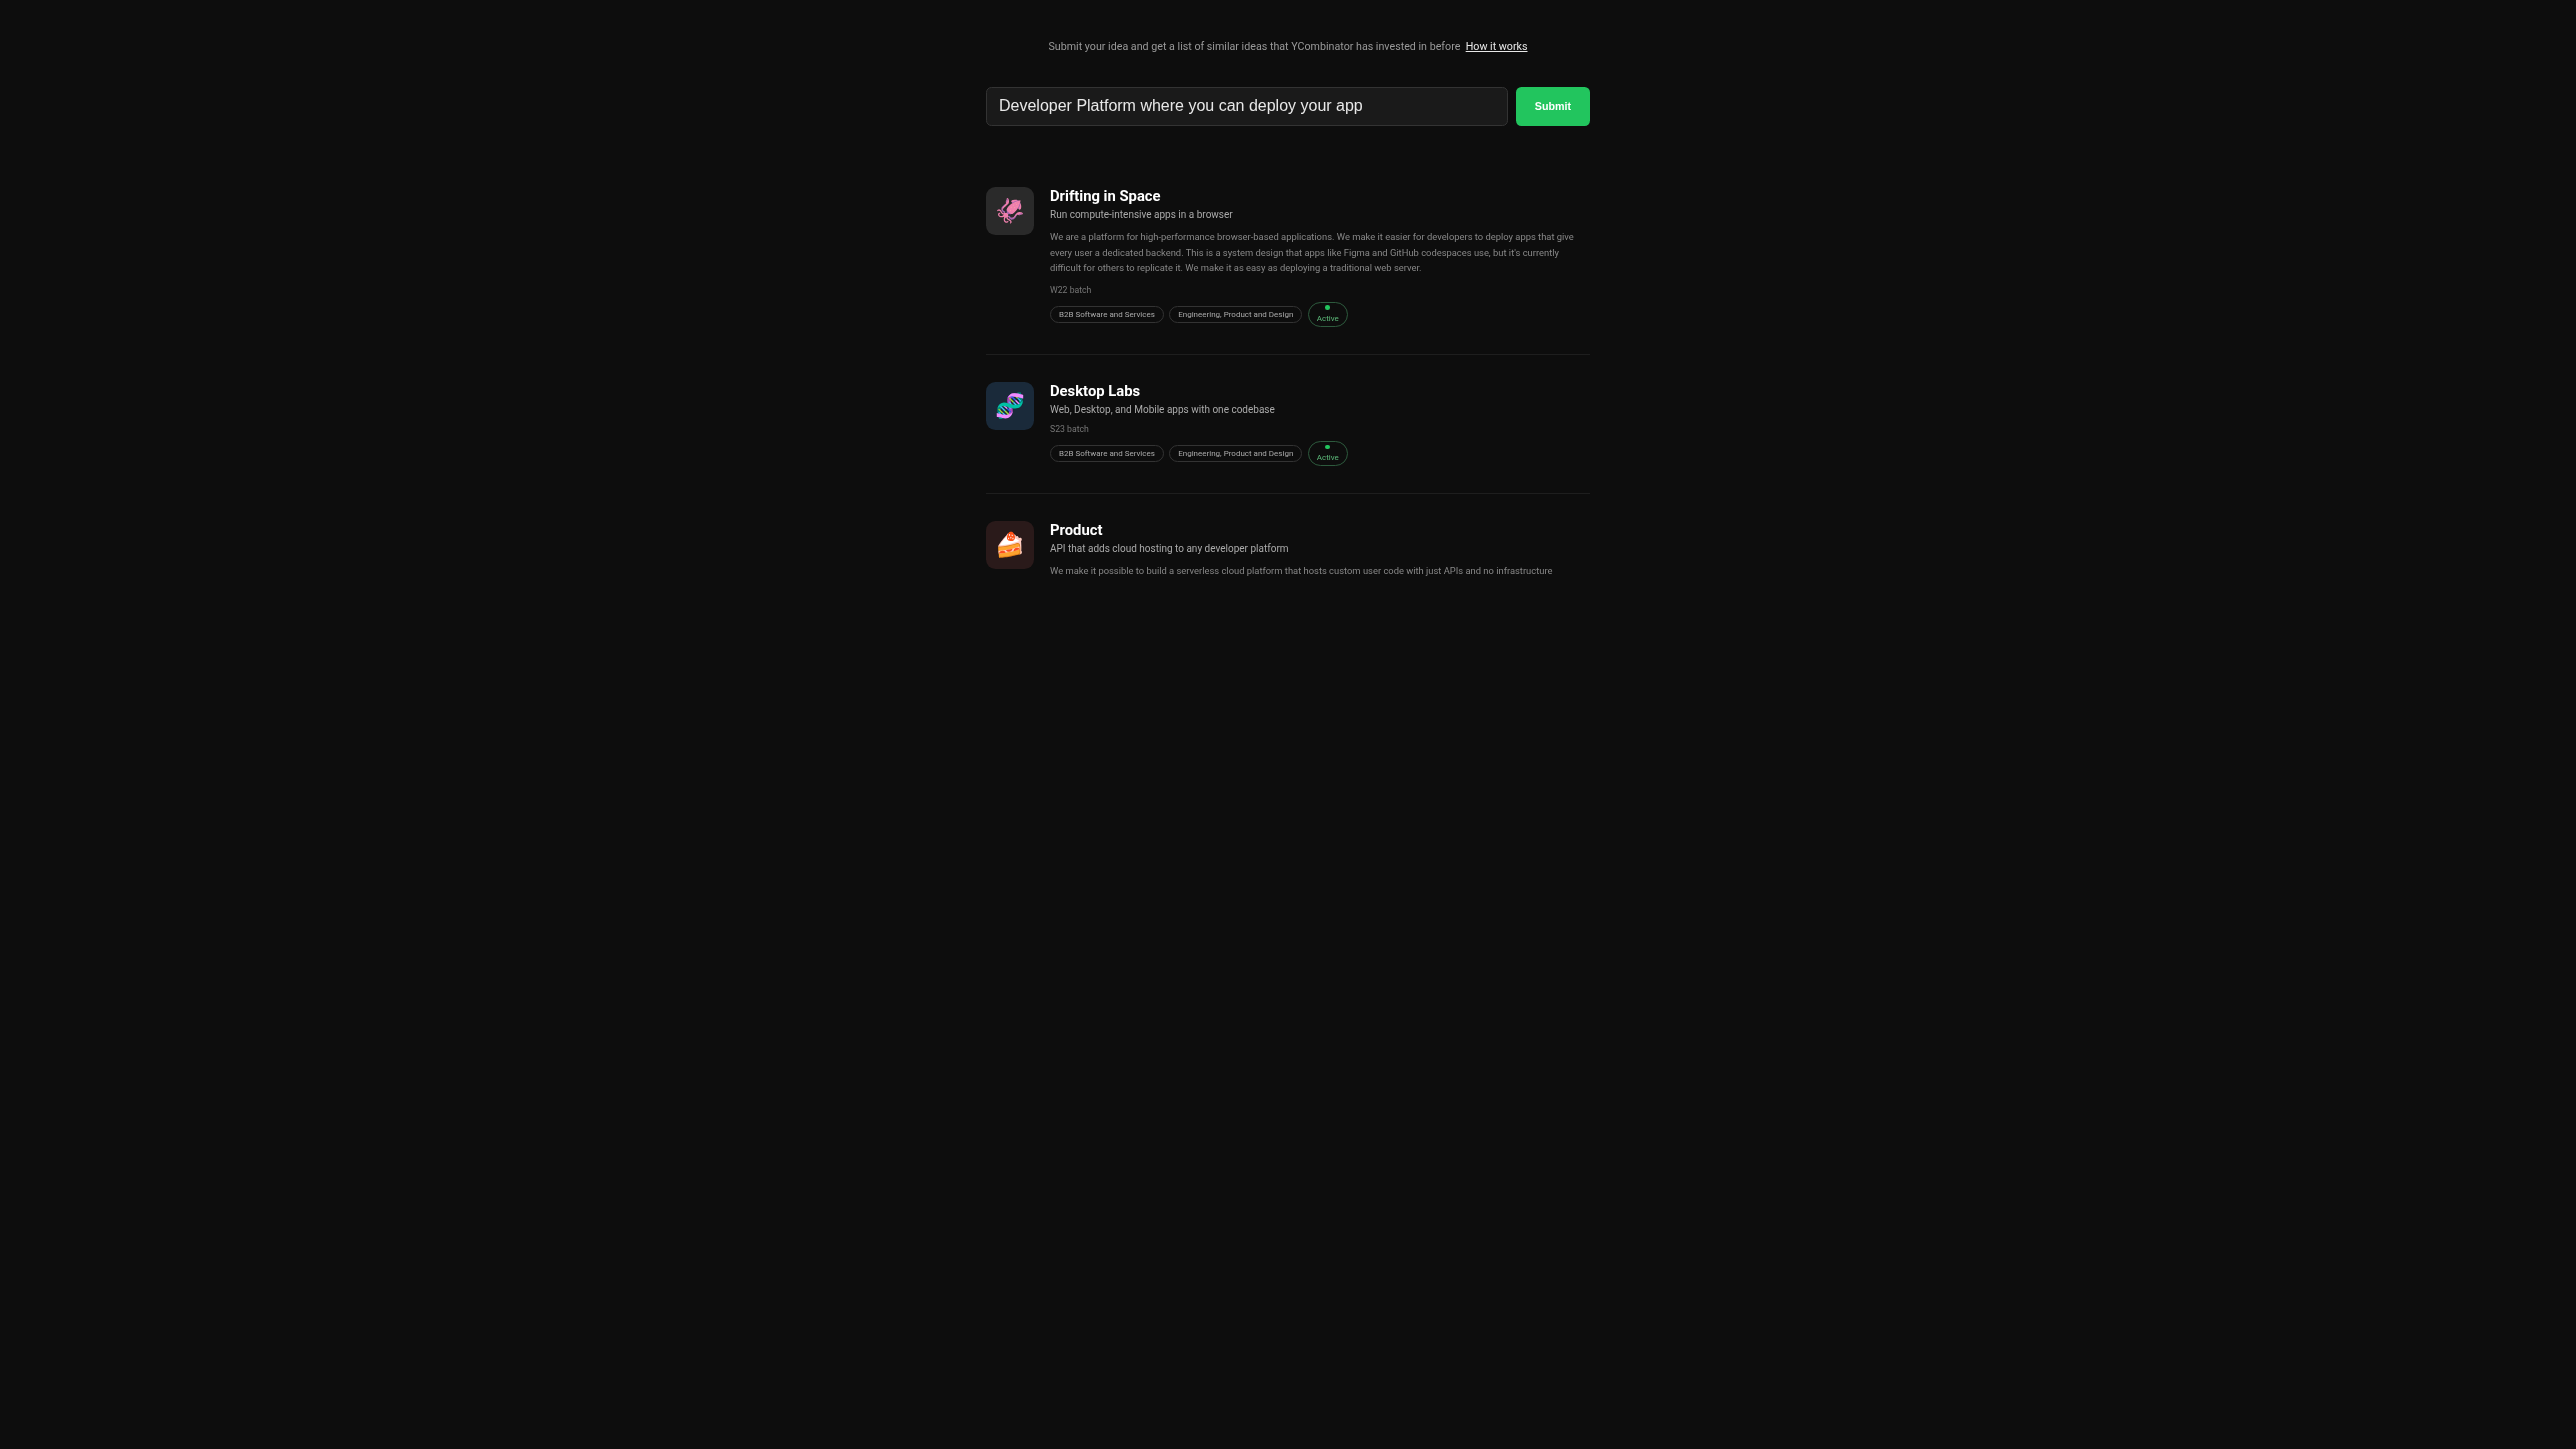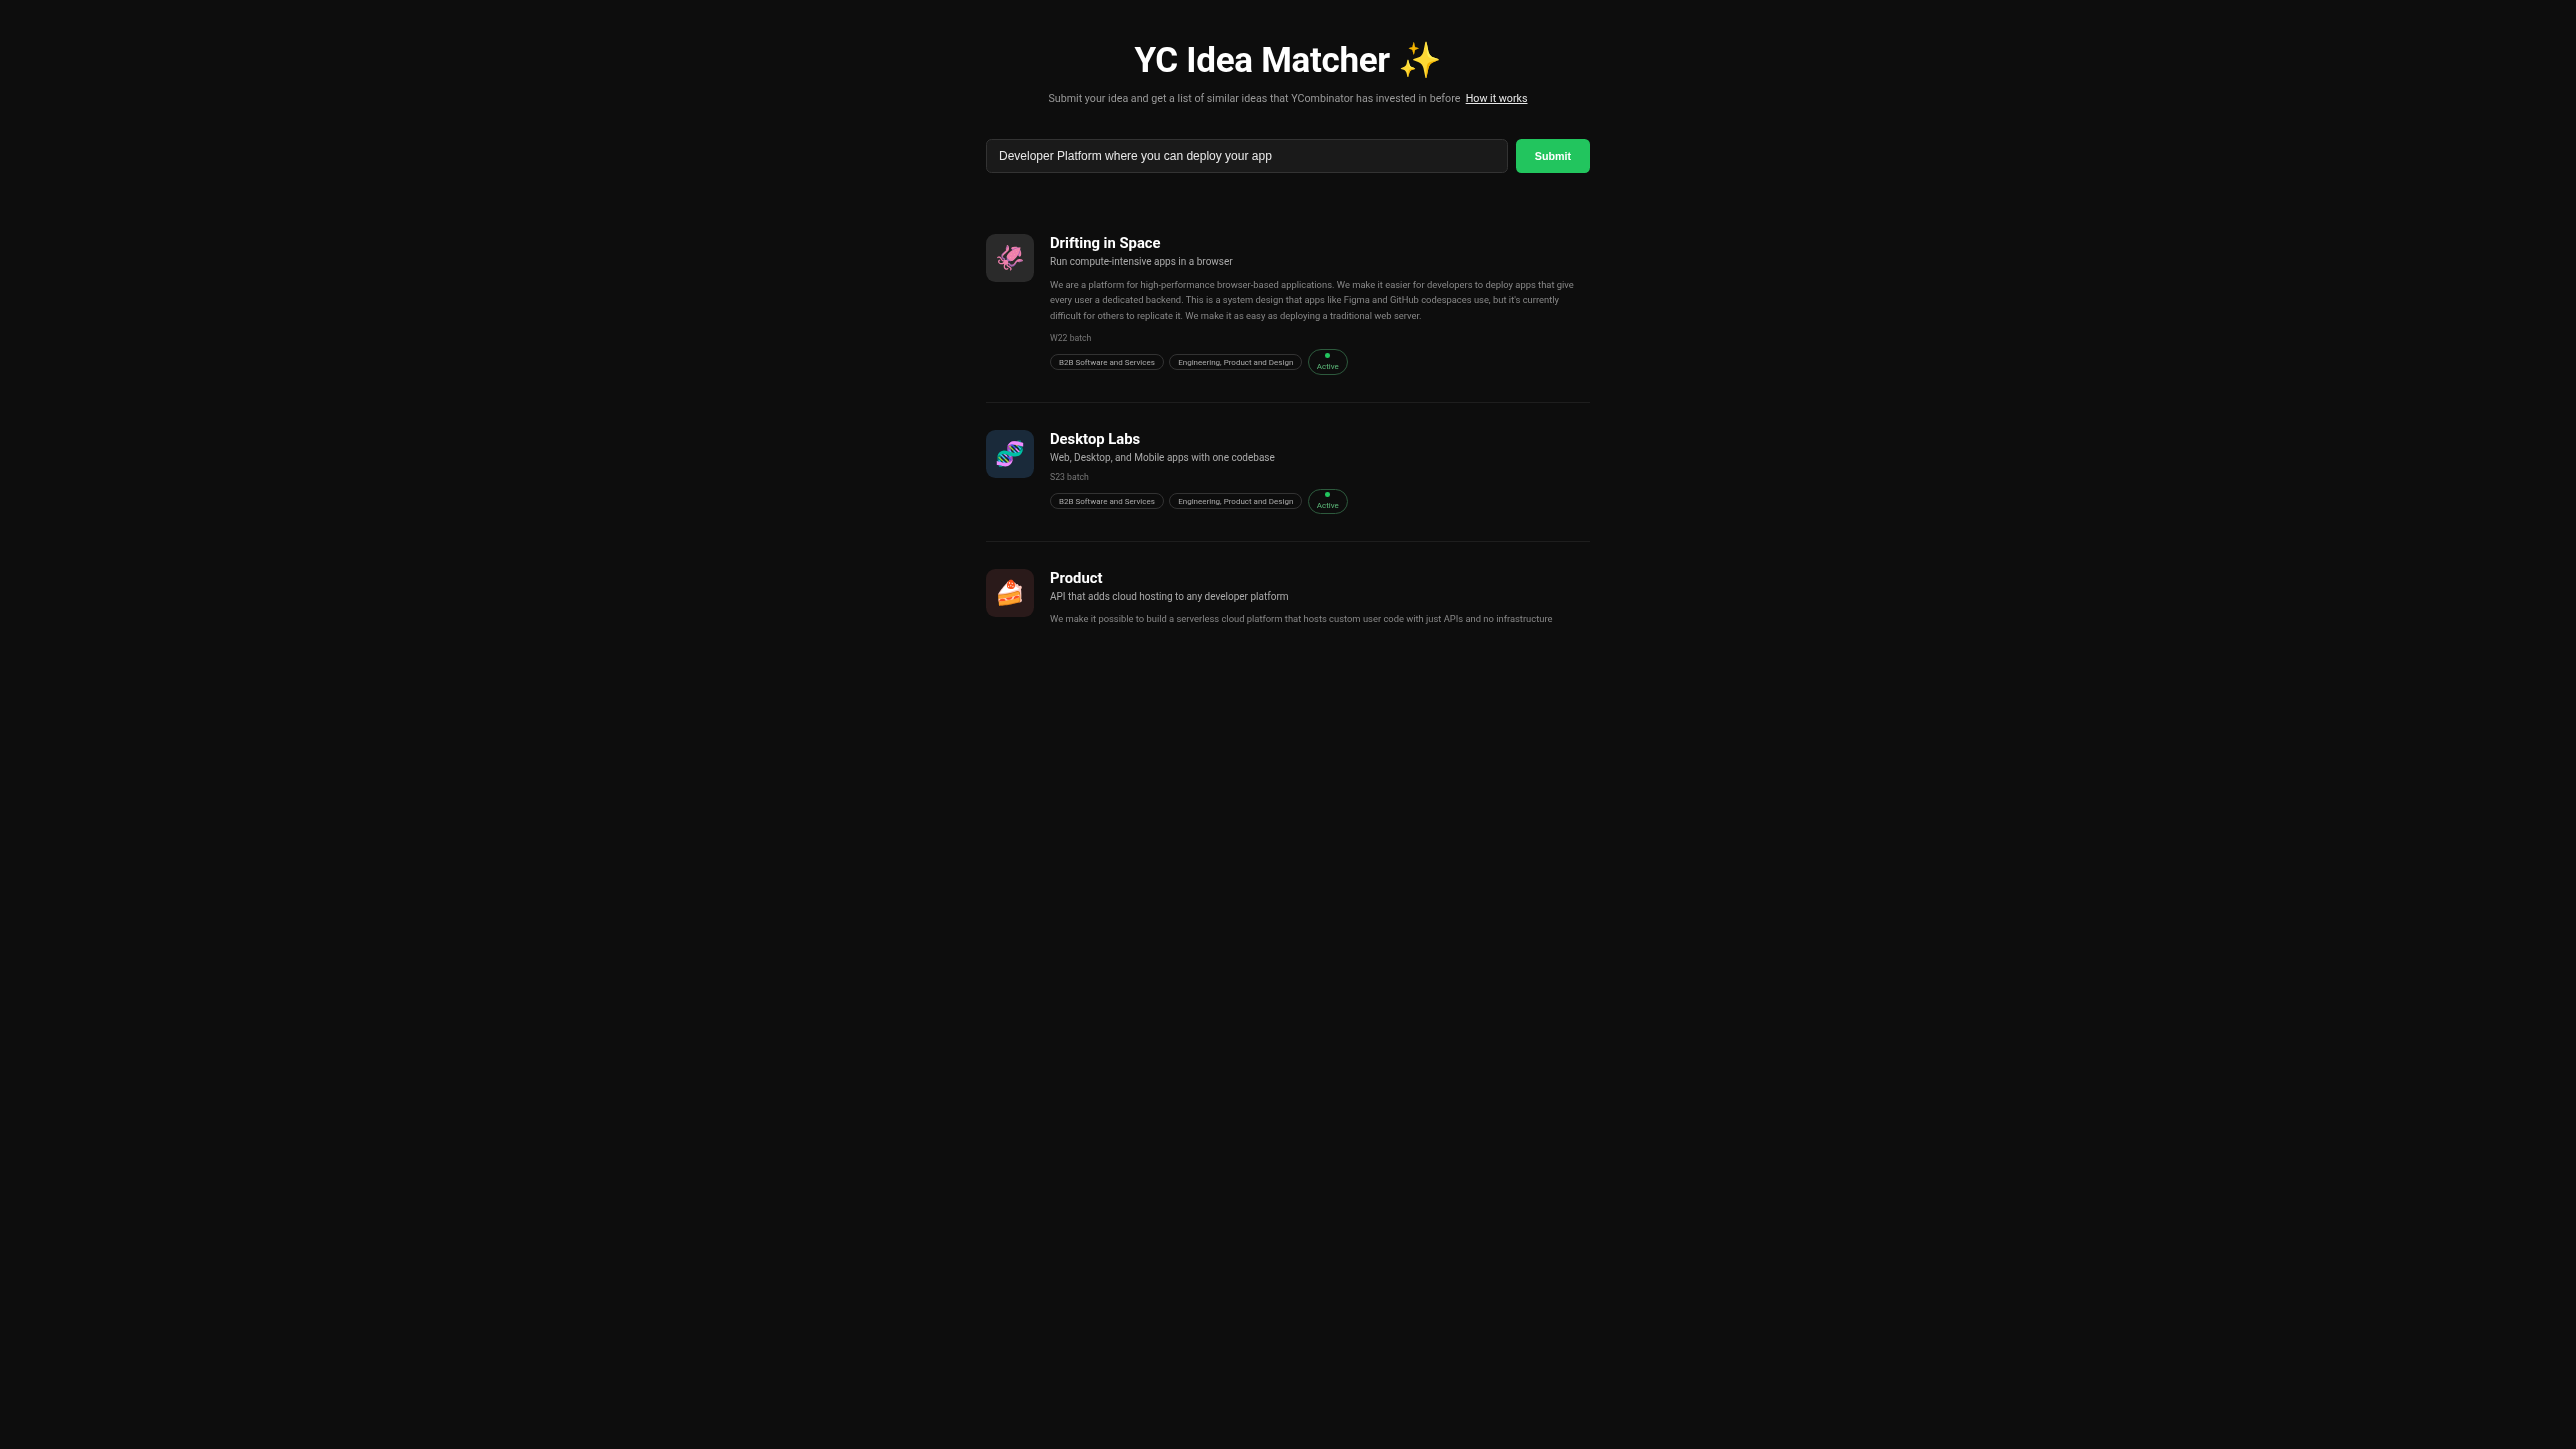--- a/index.html
+++ b/index.html
@@ -52,21 +52,21 @@
       margin-bottom: 34px;
     }
 
     .search-input {
       flex: 1;
       background-color: #1a1a1a;
       border: 0.7px solid #333;
       border-radius: 5.4px;
       padding: 9.4px 12px;
       color: #e8e8e8;
-      font-size: 12px;
+      font-size: 16px;
       outline: none;
     }
 
     .submit-button {
       background-color: #22c55e;
       color: #ffffff;
       border: none;
       border-radius: 5.4px;
       padding: 9.4px 19px;
       font-size: 10.7px;
@@ -184,21 +184,20 @@
     .logo-cakework {
       background-color: #2a1a1a;
     }
   </style>
 </head>
 <body>
 
 <div class="page-container">
 
   <div class="header">
-    <h1 class="page-title">YC Idea Matcher ✨</h1>
     <p class="subtitle">
       <span>Submit your idea and get a list of similar ideas that YCombinator has invested in before</span>
       &nbsp;<a>How it works</a>
     </p>
   </div>
 
   <div class="search-bar">
     <input class="search-input" type="text" value="Developer Platform where you can deploy your app" style="">
     <button class="submit-button">Submit</button>
   </div>

